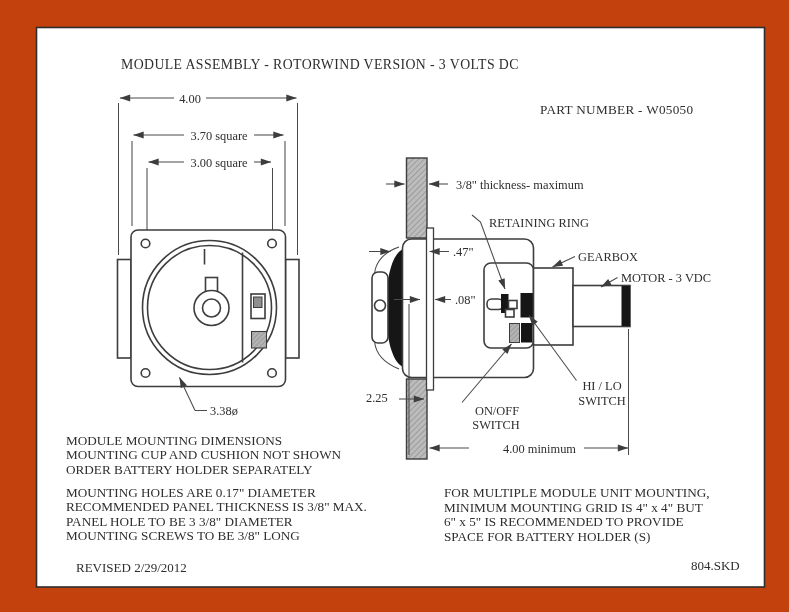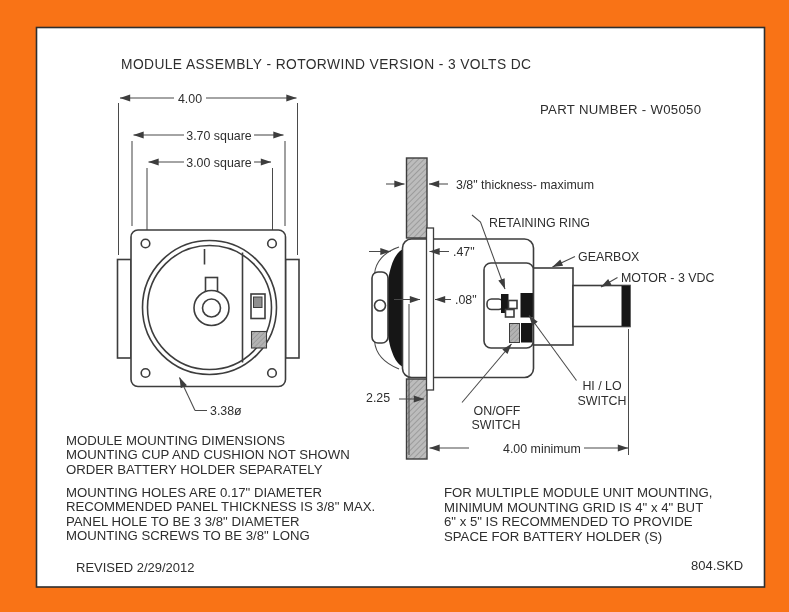--- a/index.html
+++ b/index.html
@@ -1,18 +1,18 @@
 <!DOCTYPE html>
 <html><head>
 <meta charset="utf-8">
 <style>
   html,body{margin:0;padding:0;background:#ffffff;}
   #stage{
-    position:relative;width:789px;height:612px;background:#f97316;
-    font-family:Liberation Sans, sans-serif;overflow:hidden;
+    position:relative;width:789px;height:612px;background:#c2410c;
+    font-family:Liberation Serif, serif;overflow:hidden;
   }
   svg{position:absolute;left:0;top:0;}
   text{fill:#2e2e2e;}
   .t-title{font-size:13.8px;letter-spacing:.4px;}
   .t-part{font-size:13.2px;letter-spacing:.3px;}
   .t-note{font-size:13.2px;}
   .t-dim{font-size:12.4px;}
   .t-lbl{font-size:12.4px;}
   .t-foot{font-size:13px;}
   .ln{stroke:#3d3d3d;stroke-width:1.6;fill:none;}

